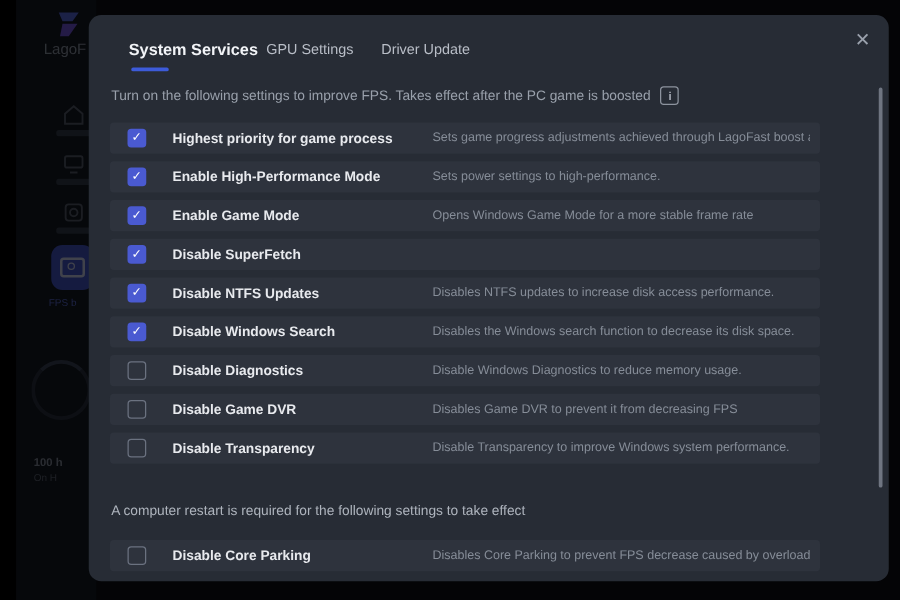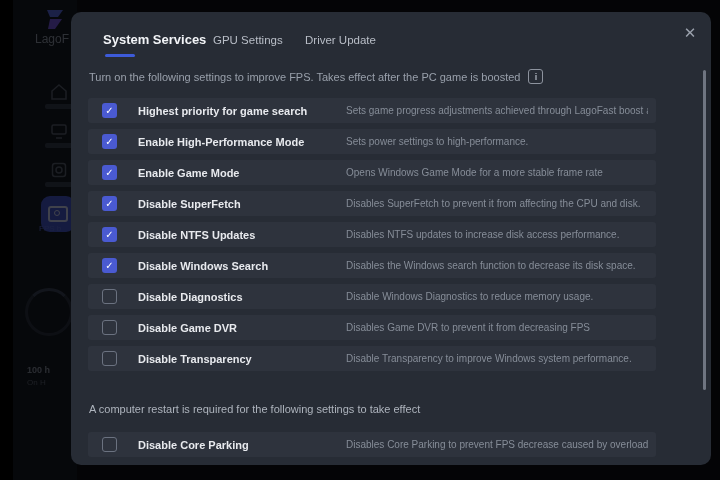--- a/index.html
+++ b/index.html
@@ -12,21 +12,21 @@
   .logo{position:absolute;left:28px;top:8px;width:28px;height:24px;}
   .brand{position:absolute;left:22px;top:32px;width:40px;font-size:12px;color:#9aa2b0;
          white-space:nowrap;overflow:hidden;}
   .navicon{position:absolute;left:36px;width:20px;height:20px;color:#59606e;}
   .navlabel{position:absolute;left:32px;width:28px;height:5px;border-radius:2px;background:#323947;}
   .fpsbtn{position:absolute;left:28px;top:196px;width:34px;height:36px;border-radius:9px;
           background:#4558d8;display:flex;align-items:center;justify-content:center;}
   .fpsbtn .cam{width:16px;height:12px;border:2px solid #dfe3ff;border-radius:3px;position:relative;}
   .fpsbtn .cam::after{content:"";position:absolute;left:4px;top:2px;width:4px;height:4px;
           border:1.5px solid #dfe3ff;border-radius:50%;}
-  .fpslabel{position:absolute;left:26px;top:224px;font-size:8px;color:#5b6ee2;white-space:nowrap;}
+  .fpslabel{position:absolute;left:26px;top:238px;font-size:8px;color:#5b6ee2;white-space:nowrap;}
   .gauge{position:absolute;left:12px;top:288px;width:42px;height:42px;border-radius:50%;
          border:3px solid #262c38;border-top-color:#3a4254;}
   .gaugeval{position:absolute;left:14px;top:365px;font-size:9px;font-weight:bold;color:#8d94a2;white-space:nowrap;}
   .gaugecap{position:absolute;left:14px;top:378px;font-size:8px;color:#5d6472;white-space:nowrap;}
   .bgclose{position:absolute;left:678px;top:18px;font-size:15px;color:#3b4049;z-index:2;}
   .overlay{position:absolute;inset:0;background:rgba(0,0,0,.5);z-index:5;}
 
   
   .modal{position:absolute;left:58px;top:12px;width:604px;height:453px;background:#272c35;
          border-radius:10px;z-index:10;overflow:hidden;padding-left:36px;}
@@ -116,21 +116,21 @@
     <div class="subtitle">
       <span>Turn on the following settings to improve FPS. Takes effect after the PC game is boosted</span>
       <span class="info">i</span>
     </div>
 
     <div class="list">
   <div class="row">
     <span class="cb checked">
       <span class="check">✓</span>
     </span>
-    <span class="lbl">Highest priority for game search</span>
+    <span class="lbl">Highest priority for game process</span>
     <span class="desc">Sets game progress adjustments achieved through LagoFast boost as the hi...</span>
   </div>
 
   <div class="row">
     <span class="cb checked">
       <span class="check">✓</span>
     </span>
     <span class="lbl">Enable High-Performance Mode</span>
     <span class="desc">Sets power settings to high-performance.</span>
   </div>
@@ -141,21 +141,20 @@
     </span>
     <span class="lbl">Enable Game Mode</span>
     <span class="desc">Opens Windows Game Mode for a more stable frame rate</span>
   </div>
 
   <div class="row">
     <span class="cb checked">
       <span class="check">✓</span>
     </span>
     <span class="lbl">Disable SuperFetch</span>
-    <span class="desc">Disables SuperFetch to prevent it from affecting the CPU and disk.</span>
   </div>
 
   <div class="row">
     <span class="cb checked">
       <span class="check">✓</span>
     </span>
     <span class="lbl">Disable NTFS Updates</span>
     <span class="desc">Disables NTFS updates to increase disk access performance.</span>
   </div>
 

